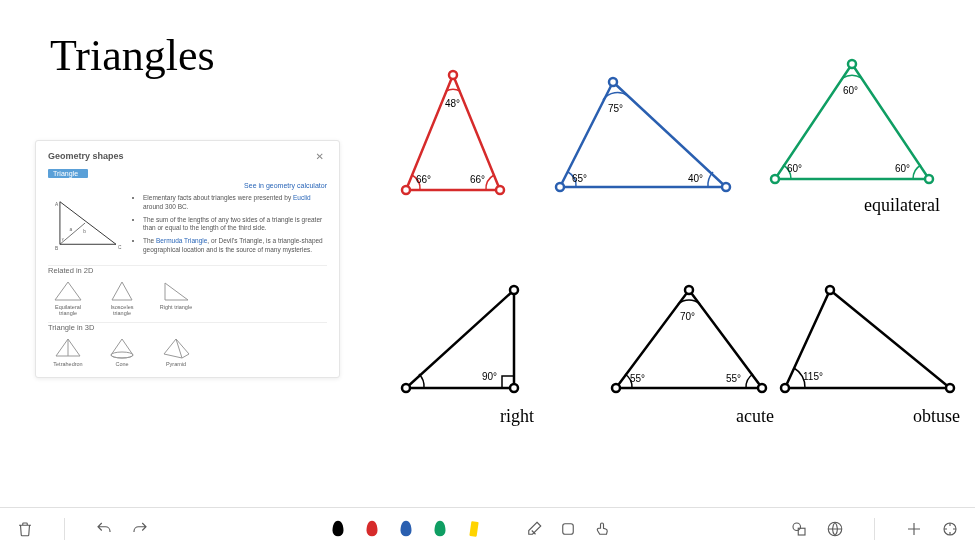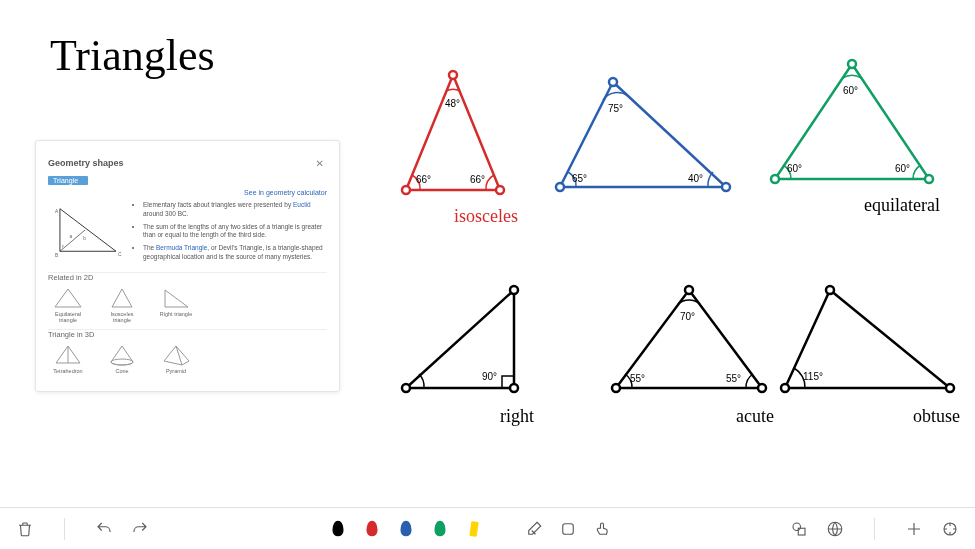--- a/index.html
+++ b/index.html
@@ -1,19 +1,19 @@
 <!DOCTYPE html>
 <html><head>
 <meta charset="utf-8">
 <style>
 *{box-sizing:border-box;margin:0;padding:0}
 html,body{width:975px;height:549px;background:#fff;font-family:-apple-system,BlinkMacSystemFont,"Segoe UI",sans-serif;overflow:hidden;position:relative}
 .canvas{position:absolute;top:0;left:0;right:0;bottom:42px;background:#fff}
 .title{position:absolute;top:30px;left:50px;font-family:"Segoe Script","Brush Script MT",cursive;font-size:44px;color:#000;font-weight:400}
-.card{position:absolute;top:140px;left:35px;width:305px;background:#fff;border:1px solid #e5e5e5;border-radius:3px;box-shadow:0 1px 4px rgba(0,0,0,.08);padding:17px 12px}
+.card{position:absolute;top:140px;left:35px;width:305px;background:#fff;border:1px solid #e5e5e5;border-radius:3px;box-shadow:0 1px 4px rgba(0,0,0,.08);padding:10px 12px}
 .card-head{display:flex;justify-content:space-between;align-items:flex-start}
 .card-title{font-size:9px;color:#555;font-weight:600}
 .card-close{font-size:10px;color:#888;cursor:pointer;padding:0 3px}
 .card-link{font-size:7px;color:#2a66b8;text-align:right;margin:2px 0 5px}
 .card-main{display:flex;gap:8px;margin-top:3px}
 .card-svg{flex:0 0 78px;height:58px}
 .card-bullets{font-size:6.5px;color:#555;line-height:1.35}
 .card-bullets li{margin-bottom:4px;list-style:disc;margin-left:9px}
 .card-bullets b{color:#2a66b8;font-weight:400}
 .tag{display:inline-block;background:#5aa0d8;color:#fff;font-size:7px;padding:1px 10px 1px 5px;border-radius:1px;margin-top:3px}
@@ -104,21 +104,20 @@
       <circle cx="65" cy="10" r="4" fill="#fff" stroke="#d62b2b" stroke-width="2.5"></circle>
       <circle cx="112" cy="125" r="4" fill="#fff" stroke="#d62b2b" stroke-width="2.5"></circle>
       <circle cx="18" cy="125" r="4" fill="#fff" stroke="#d62b2b" stroke-width="2.5"></circle>
       <path d="M58 26 A16 16 0 0 1 72 26" fill="none" stroke="#d62b2b" stroke-width="1.5"></path>
       <path d="M32 125 A16 16 0 0 0 24 110" fill="none" stroke="#d62b2b" stroke-width="1.5"></path>
       <path d="M98 125 A16 16 0 0 1 106 110" fill="none" stroke="#d62b2b" stroke-width="1.5"></path>
       <text class="ang" x="57" y="42">48°</text>
       <text class="ang" x="28" y="118">66°</text>
       <text class="ang" x="82" y="118">66°</text>
     </svg>
-    <div class="tri-label" style="color:#d62b2b">isosceles</div>
   </div>
 
   <div class="tri" style="left:548px;top:72px">
     <svg width="190" height="128" viewBox="0 0 190 128">
       <polygon points="65,10 178,115 12,115" fill="none" stroke="#2a5fb0" stroke-width="2.5"></polygon>
       <circle cx="65" cy="10" r="4" fill="#fff" stroke="#2a5fb0" stroke-width="2.5"></circle>
       <circle cx="178" cy="115" r="4" fill="#fff" stroke="#2a5fb0" stroke-width="2.5"></circle>
       <circle cx="12" cy="115" r="4" fill="#fff" stroke="#2a5fb0" stroke-width="2.5"></circle>
       <path d="M55 28 A18 18 0 0 1 80 24" fill="none" stroke="#2a5fb0" stroke-width="1.5"></path>
       <path d="M28 115 A16 16 0 0 0 20 100" fill="none" stroke="#2a5fb0" stroke-width="1.5"></path>

